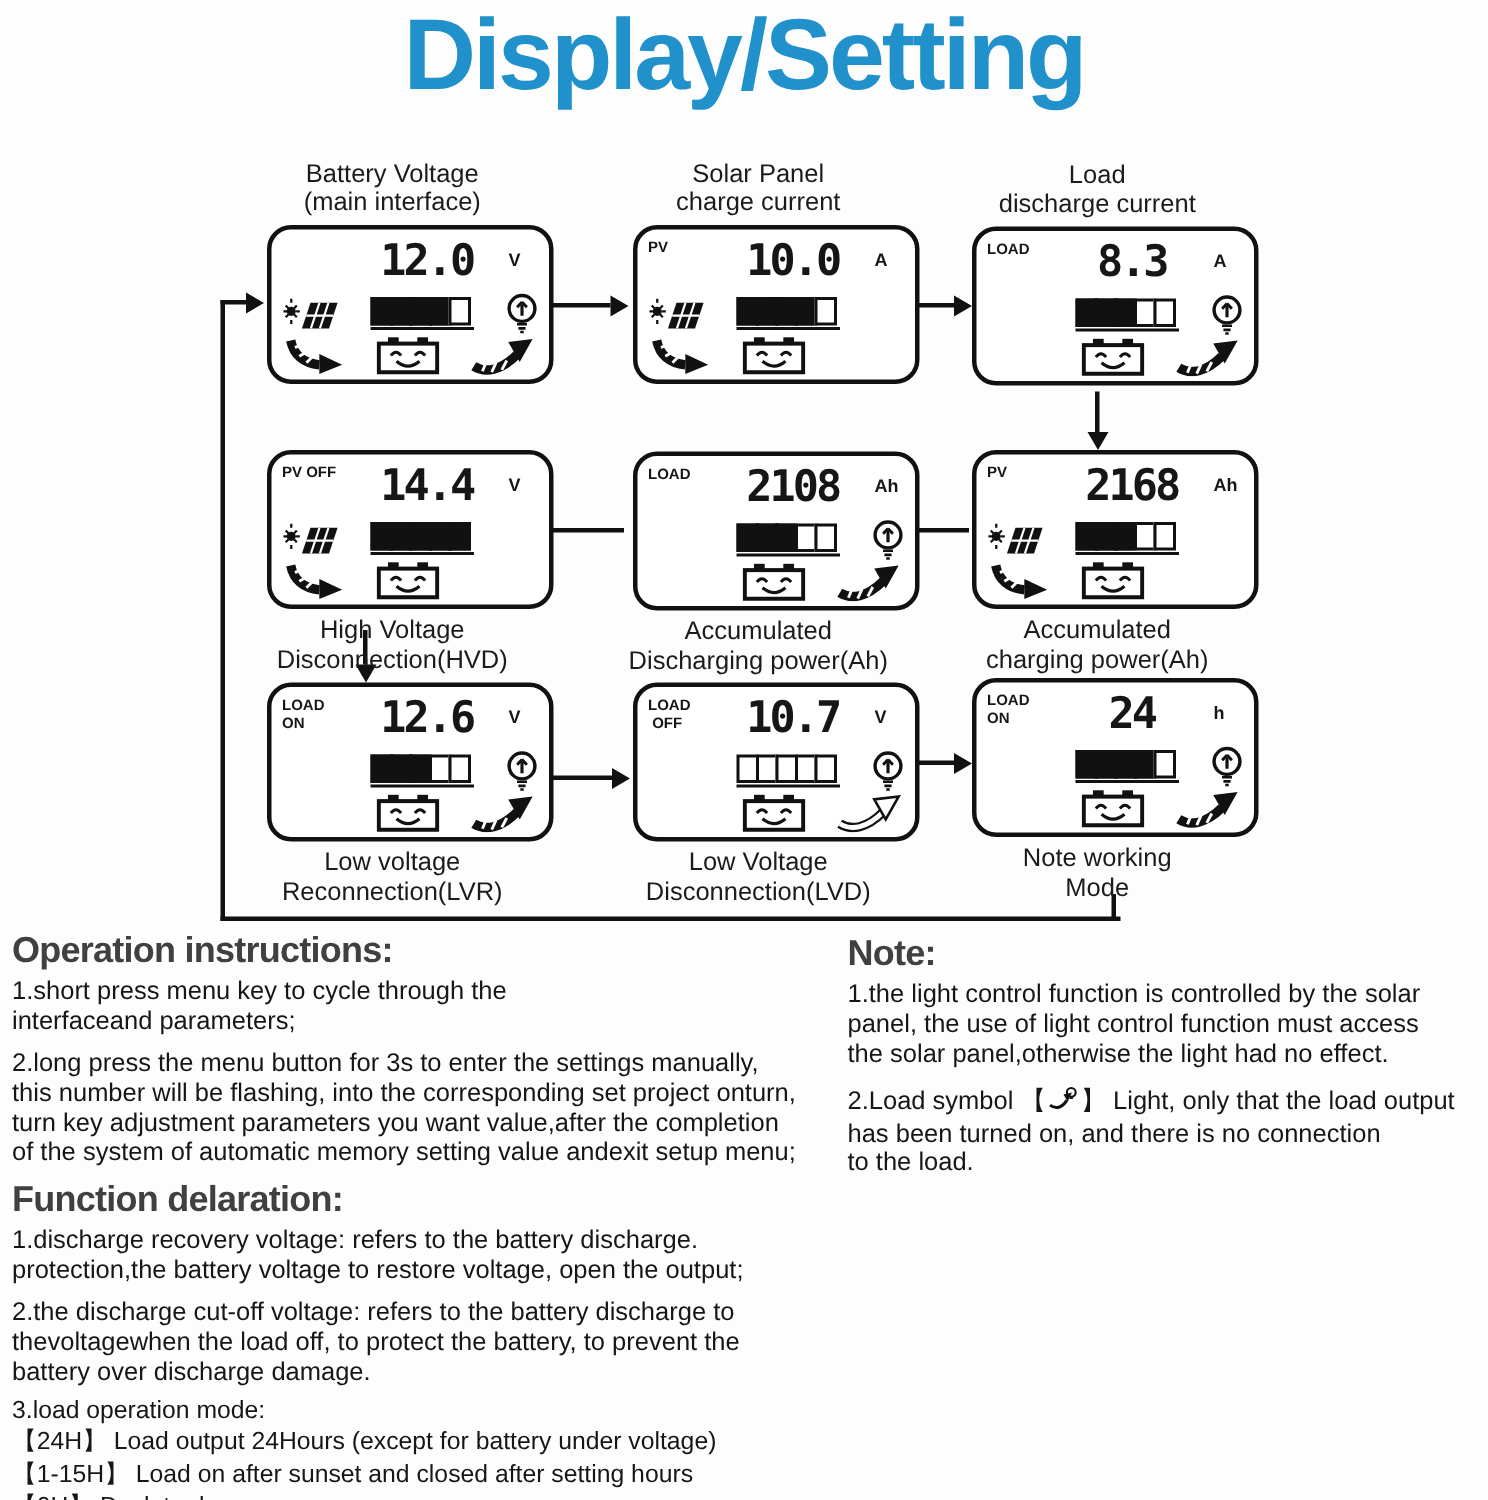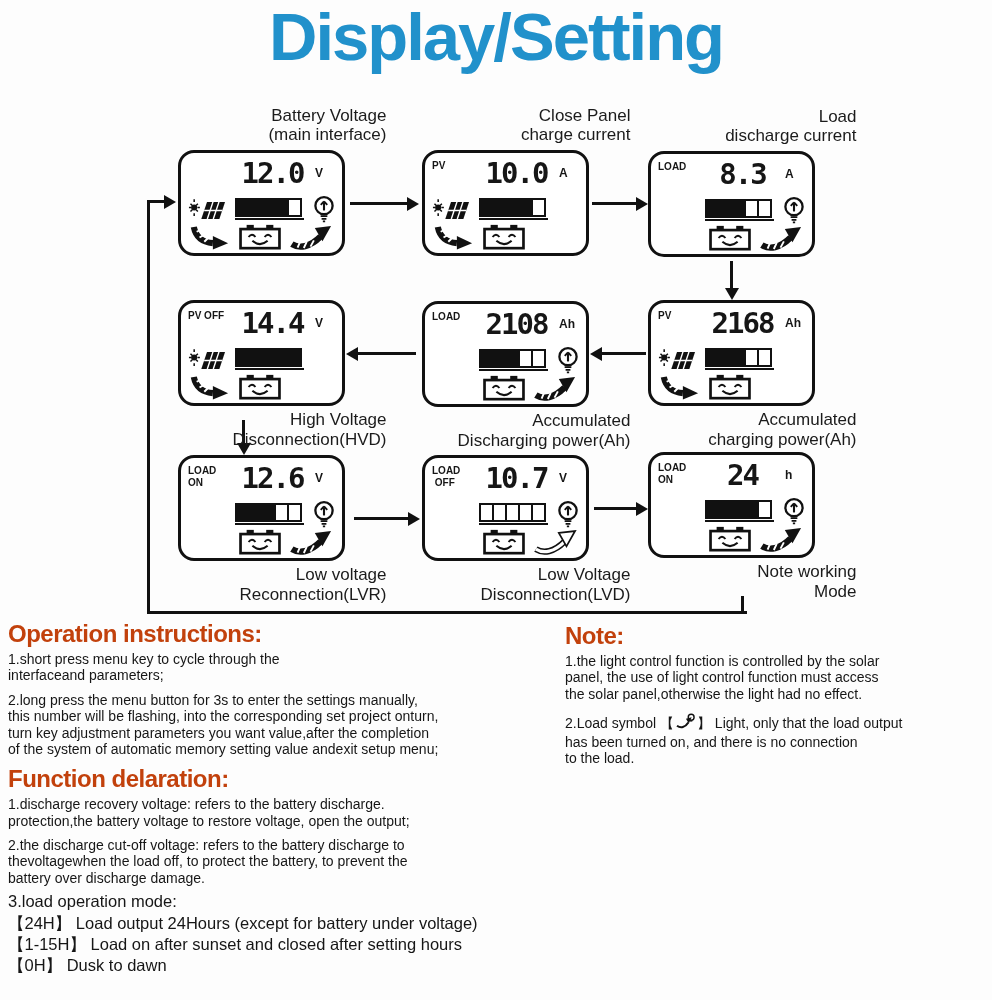--- a/index.html
+++ b/index.html
@@ -3,23 +3,23 @@
 <meta charset="utf-8">
 <style>
   html,body{margin:0;padding:0;width:992px;height:1000px;background:#fdfdfd;
     font-family:"Liberation Sans",sans-serif;color:#161616;position:relative;overflow:hidden}
   .title{position:absolute;top:2px;left:0;width:992px;margin:0;text-align:center;
     font-size:67px;font-weight:bold;letter-spacing:-2px;line-height:1.05;color:#2191cb}
 
   
   #diagram{position:absolute;left:0;top:0;width:992px;height:620px}
   .panel{position:absolute;width:167px;height:106px}
-  .lcd{width:167px;height:106px;box-sizing:border-box;border:3px solid #111;border-radius:16px;
+  .lcd{width:191px;height:106px;box-sizing:border-box;border:3px solid #111;border-radius:16px;
     background:#fff;padding:4px 7px 2px;display:flex;flex-direction:column}
-  .caption{position:absolute;left:50%;transform:translateX(-50%);width:250px;text-align:right;
+  .caption{position:absolute;left:50%;transform:translateX(-50%);width:250px;text-align:center;
     font-size:17px;line-height:1.16;color:#1b1b1b;white-space:pre-line}
   .caption.top{bottom:calc(100% + 5px)}
   .caption.bot{top:calc(100% + 4px)}
   .lcd-top{display:flex;align-items:flex-start;height:37px}
   .status{width:42px;font-weight:bold;font-size:10px;line-height:1.15;padding-top:3px;white-space:pre-line}
   .value{flex:1;text-align:center;font-family:"DejaVu Sans Mono",monospace;font-weight:700;
     font-size:29px;line-height:33px;letter-spacing:-2px}
   .unit{width:20px;font-weight:bold;font-size:12px;padding-top:9px;text-align:left}
   .lcd-mid{display:flex;align-items:center;justify-content:space-between;height:29px}
   .lcd-bot{display:flex;align-items:center;justify-content:space-between;height:28px;padding:0 2px}
@@ -39,22 +39,22 @@
     border-top:7px solid transparent;border-bottom:7px solid transparent;border-right:12px solid #111}
   .down .hd{top:100%;left:50%;transform:translateX(-50%);
     border-left:7px solid transparent;border-right:7px solid transparent;border-top:12px solid #111}
   .loop{position:absolute;left:147px;top:200px;width:597px;height:411px;
     border-left:3px solid #111;border-bottom:3px solid #111}
   .loopstub{position:absolute;left:741px;top:596px;width:3px;height:16px;background:#111}
 
   
   .leftcol{position:absolute;left:8px;top:620px;width:552px}
   .rightcol{position:absolute;left:565px;top:622px;width:424px}
-  h2{margin:0 0 3px;font-size:24px;font-weight:bold;color:#c2410c;letter-spacing:-0.5px}
-  .para{margin:0 0 8px;font-size:14px;line-height:1.17;white-space:pre-line}
+  h2{margin:0 0 3px;font-size:24px;font-weight:bold;color:#404040;letter-spacing:-0.5px}
+  .para{margin:0 0 8px;font-size:17px;line-height:1.17;white-space:pre-line}
   .para.tight{margin-bottom:5px}
   .modeline{font-size:16.5px;line-height:1.3;white-space:pre-line}
   .fn-head{margin-top:4px}
   .inline-ico{display:inline-block;vertical-align:-2px;margin:0 1px}
 </style>
 </head>
 <body>
 
 <h1 class="title">Display/Setting</h1>
 
@@ -147,21 +147,21 @@
               <path d="M3,20 C11,25 22,23 33,12" fill="none" stroke="#111" stroke-width="6.5"></path>
               <polygon points="27,3 44,1 35,17" fill="#111"></polygon>
               <path d="M9,23.5 l2.5,-6 M15.5,24 l3,-6.5 M22.5,22.5 l3.5,-6.5" stroke="#fff" stroke-width="2"></path>
             </svg>
 
           </span>
         </div>
       </div>
     </div>
     <div class="panel" style="left: 422px; top: 150px;">
-      <div class="caption top">Close Panel
+      <div class="caption top">Solar Panel
 charge current</div>
       <div class="lcd">
         <div class="lcd-top">
           <span class="status">PV</span>
           <span class="value">10.0</span>
           <span class="unit">A</span>
         </div>
         <div class="lcd-mid">
           <span class="slot slot-pv">
             <svg viewBox="0 0 40 27" width="38" height="26">

